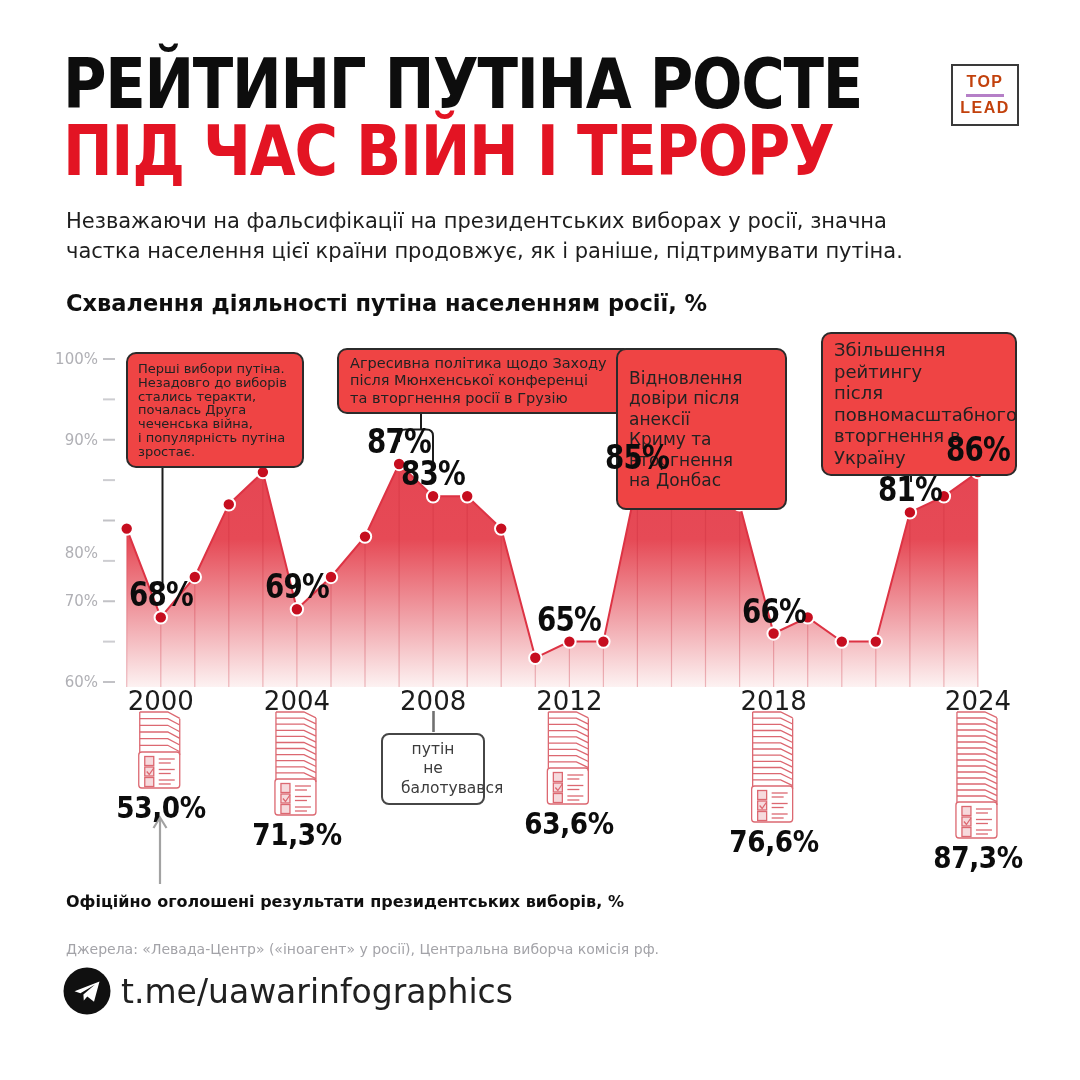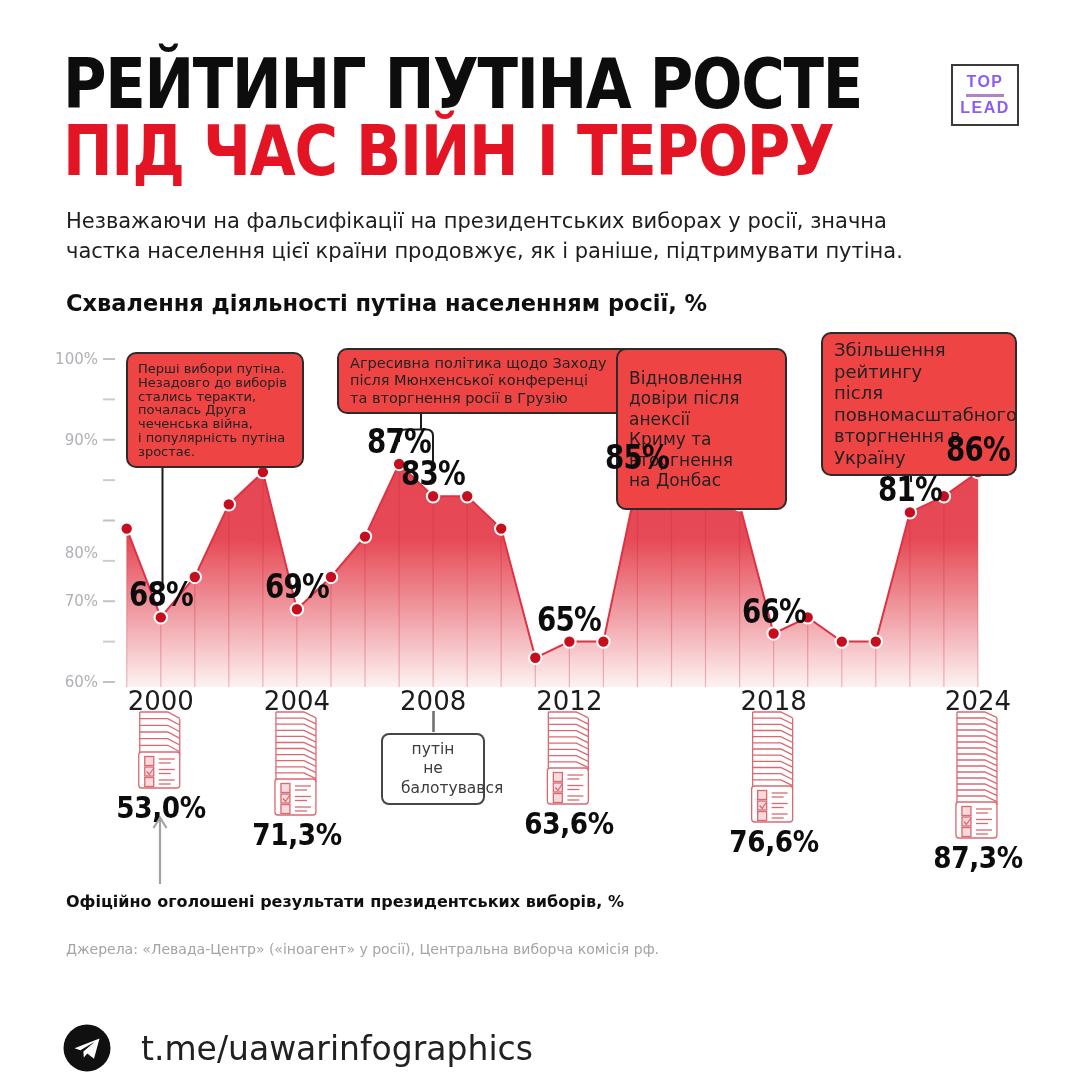--- a/index.html
+++ b/index.html
@@ -10,21 +10,21 @@
   .abs{position:absolute;}
   
   .title-line{left:63px;font-weight:bold;font-size:69px;line-height:1;
     letter-spacing:-1.5px;transform:scaleX(.86);transform-origin:left top;white-space:nowrap;}
   #title1{top:50px;color:#0d0d0d;}
   #title2{top:117px;color:#e31423;}
   
   .logo-box{left:951px;top:64px;width:64px;height:58px;border:2.5px solid #3a3a3a;
     display:flex;flex-direction:column;align-items:center;justify-content:center;background:#fff;}
   .logo-box span{font-family:"Liberation Sans",sans-serif;font-weight:bold;font-size:16px;
-    letter-spacing:1.5px;color:#8b5cf6;line-height:1.1;}
+    letter-spacing:1.5px;color:#c2410c;line-height:1.1;}
   .logo-divider{width:38px;height:3px;background:#b57fc7;margin:2.5px 0;}
   
   #intro{left:66px;top:206px;font-size:21px;line-height:1.45;color:#1d1d1d;white-space:pre-line;}
   #chart-heading{left:66px;top:290px;font-size:22.5px;font-weight:bold;color:#0f0f0f;}
   #elections-heading{left:66px;top:892px;font-size:16px;font-weight:bold;color:#0f0f0f;}
   #source{left:66px;top:941px;font-size:14px;color:#a3a3a8;}
   
   .callout{background:#ef4444;border:2px solid #2b2b2b;border-radius:10px;color:#222;
     white-space:pre-line;padding:8px 10px;box-sizing:border-box;}
   #callout1{left:126px;top:352px;width:178px;font-size:13px;line-height:1.06;}
@@ -36,21 +36,21 @@
     background:#fff;color:#3c3c3c;font-size:15.5px;line-height:1.25;text-align:center;
     white-space:pre-line;padding:5px 18px;box-sizing:border-box;}
   
   .ytick{width:72px;text-align:right;font-size:15px;color:#b0b0b5;line-height:1.2;}
   .xtick{font-size:26px;color:#1c1c1c;line-height:1;transform:translateX(-50%);white-space:nowrap;}
   .dlabel{font-weight:bold;font-size:33px;line-height:1;letter-spacing:-1px;color:#0c0c0c;
     transform:translateX(-50%) scaleX(.84);white-space:nowrap;}
   .plabel{font-weight:bold;font-size:31px;line-height:1;letter-spacing:-.5px;color:#0c0c0c;
     transform:translateX(-50%) scaleX(.85);white-space:nowrap;}
   
-  #footer{left:63px;top:1024px;display:flex;align-items:center;gap:30px;}
+  #footer{left:63px;top:967px;display:flex;align-items:center;gap:10px;}
   #footer-text{font-size:33px;color:#212121;}
   svg{display:block;}
   #chart-svg{position:absolute;left:0;top:0;pointer-events:none;}
 </style>
 </head>
 <body>
 
 <svg id="chart-svg" width="1080" height="1080" viewBox="0 0 1080 1080">
     <defs>
       <linearGradient id="ag" x1="0" y1="359" x2="0" y2="687" gradientUnits="userSpaceOnUse">

